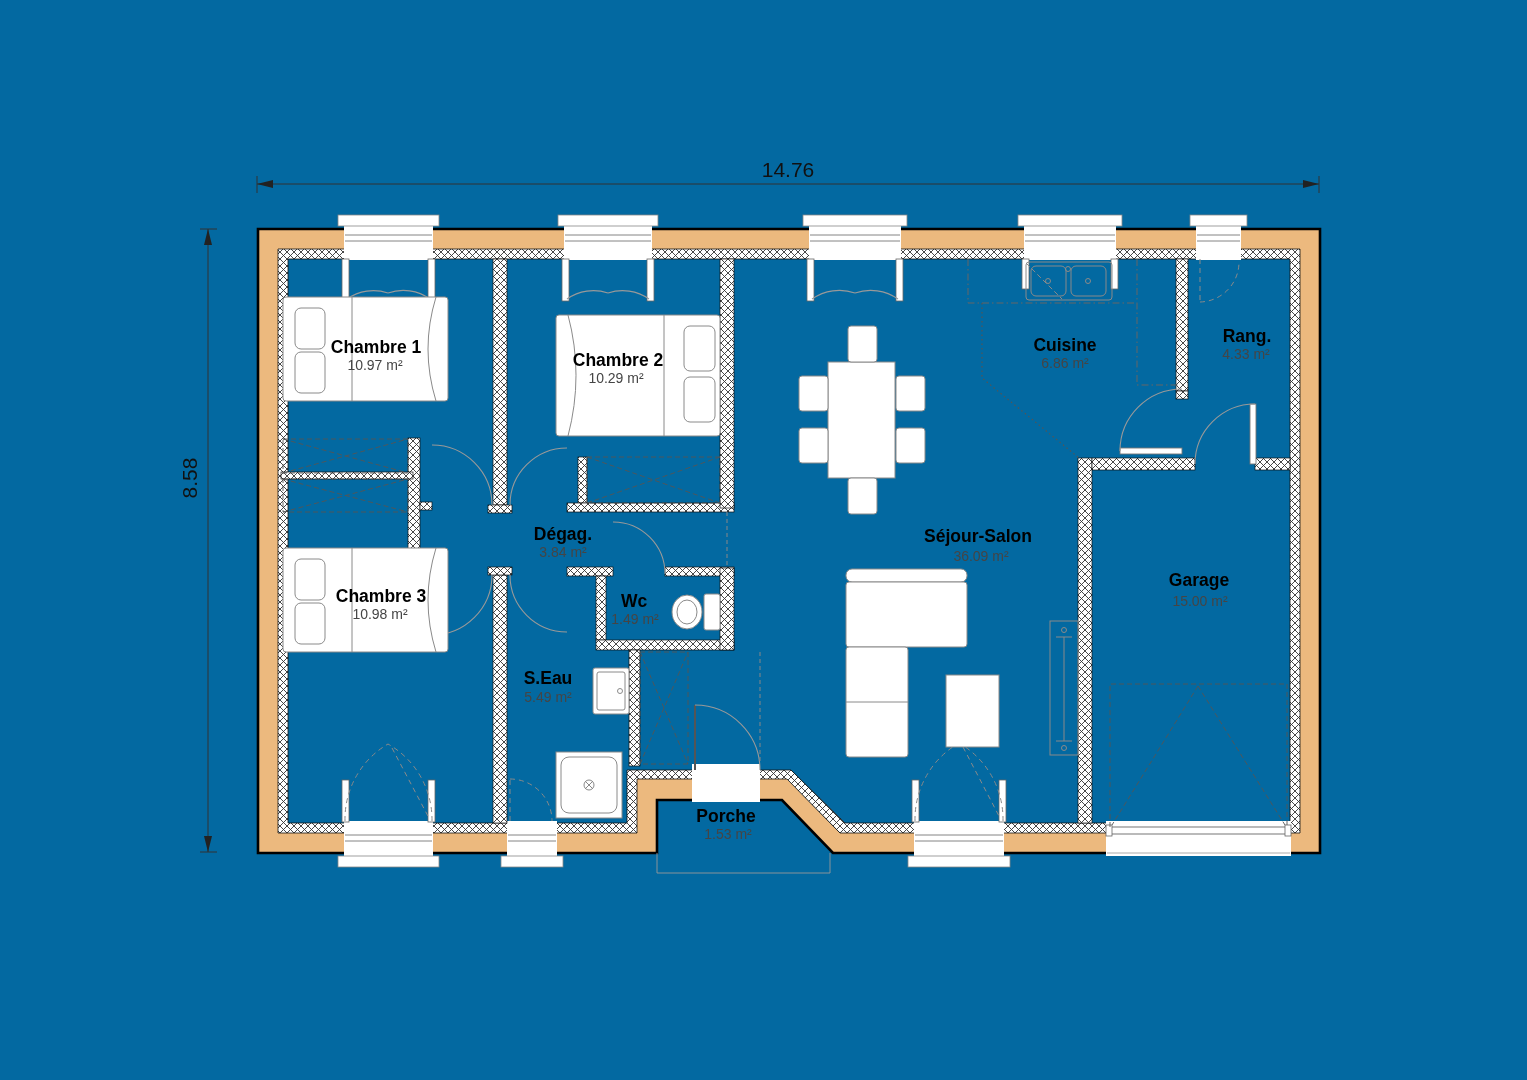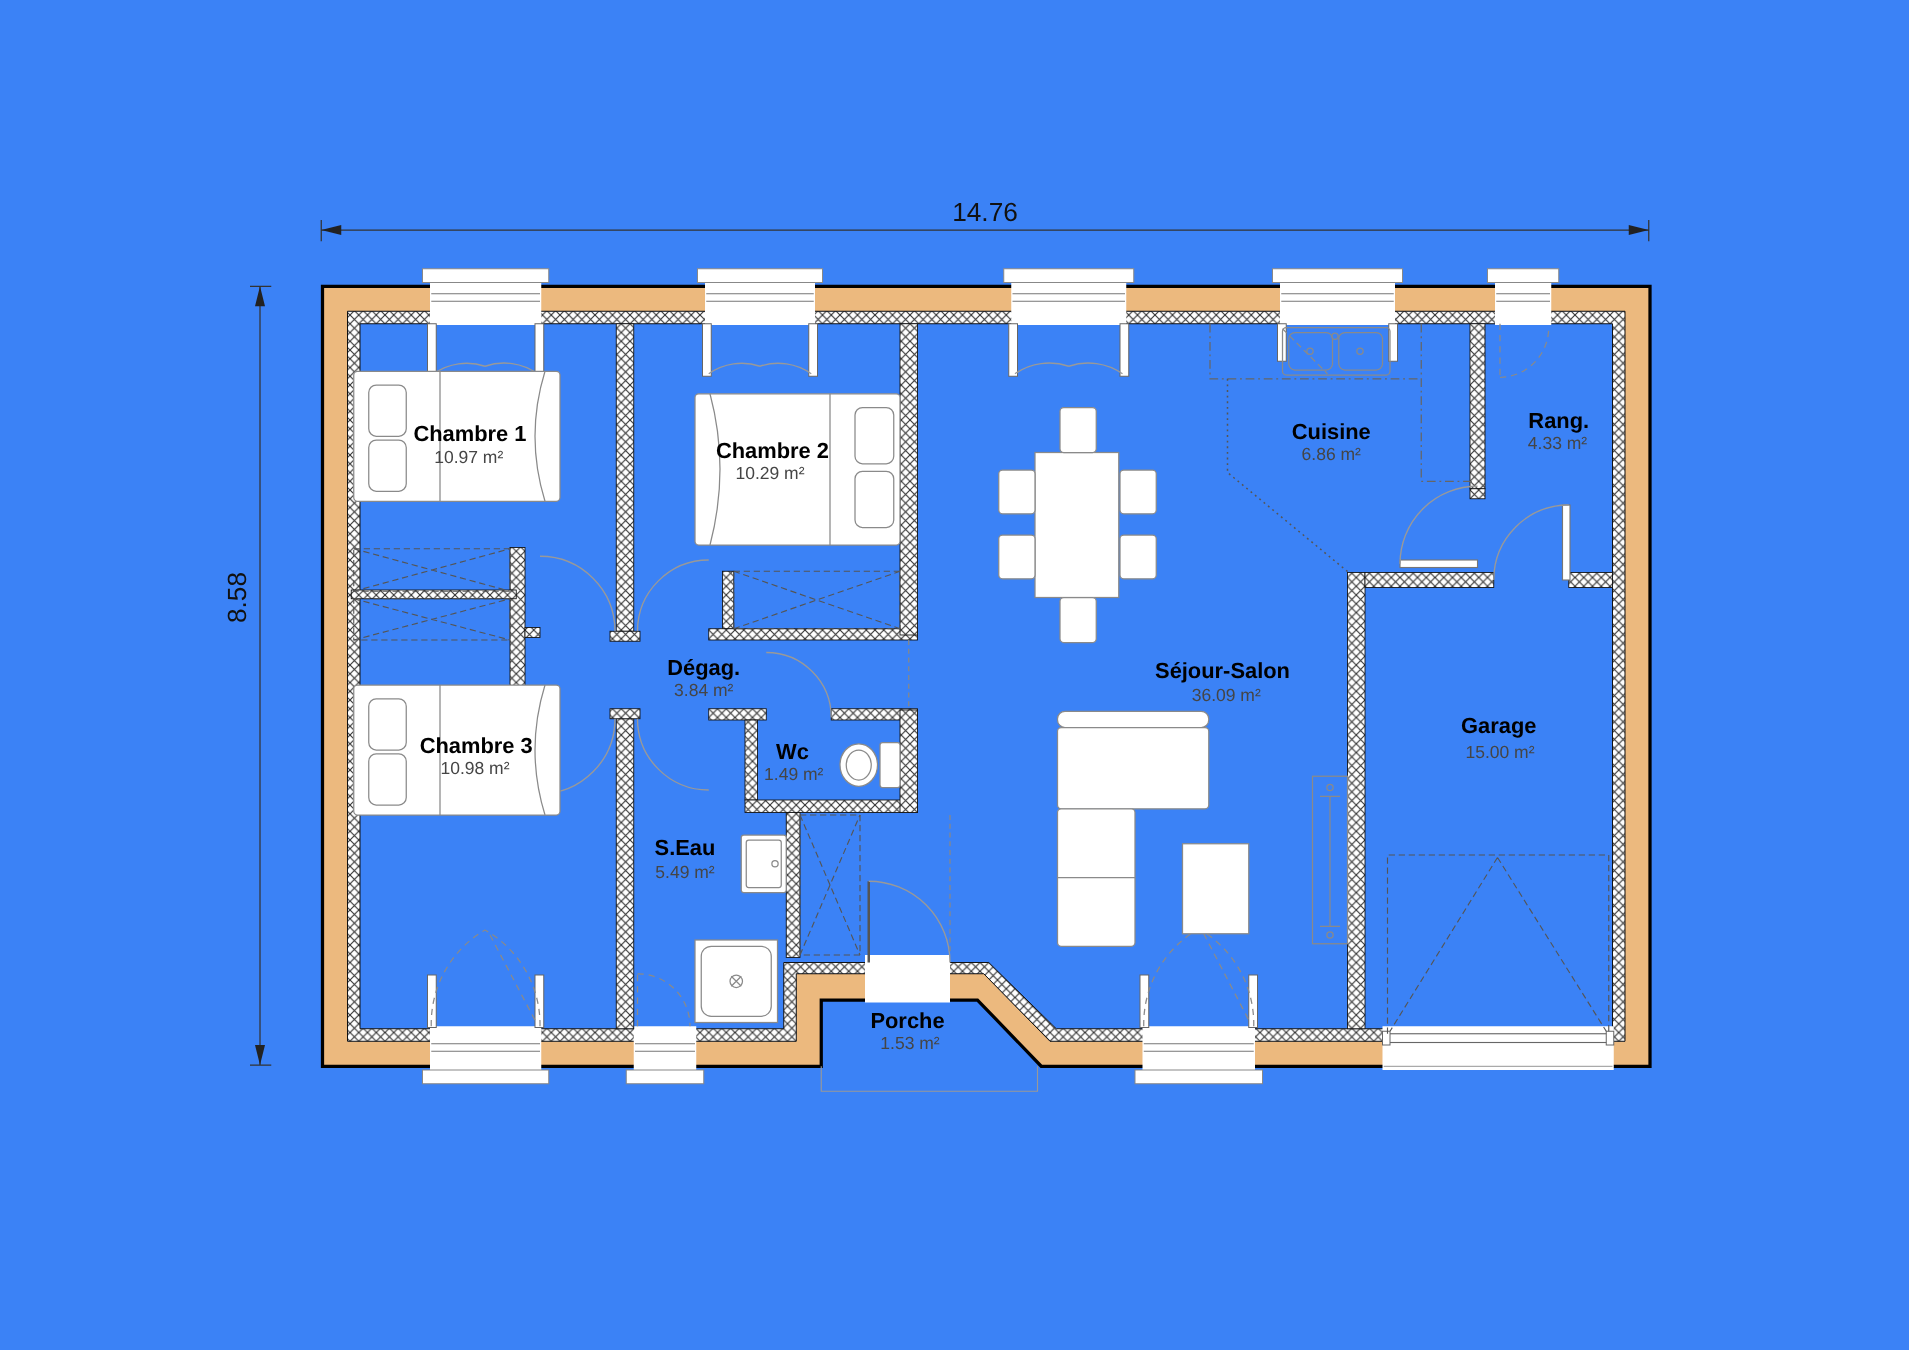--- a/index.html
+++ b/index.html
@@ -1,16 +1,16 @@
 <!DOCTYPE html>
 <html style="--wall: #ECB97E;"><head>
 <meta charset="utf-8">
 <style>
   html,body{margin:0;padding:0;background:#ffffff;}
-  .stage{width:1527px;height:1080px;position:relative;background:#3b82f6;overflow:hidden;}
+  .stage{width:1527px;height:1080px;position:relative;background:#0369a1;overflow:hidden;}
   svg{display:block;}
   .room-name{font-family:"Liberation Sans",sans-serif;font-weight:700;font-size:17.5px;fill:#000;text-anchor:middle;}
   .room-area{font-family:"Liberation Sans",sans-serif;font-weight:400;font-size:14px;fill:#454545;text-anchor:middle;}
   .dim-text{font-family:"Liberation Sans",sans-serif;font-weight:400;font-size:21px;fill:#111;text-anchor:middle;}
   .furn{stroke:#8a8a8a;stroke-width:1;fill:#ffffff;}
   .furnl{stroke:#8a8a8a;stroke-width:1;fill:none;}
   .arc{stroke:#999;stroke-width:1.1;fill:none;}
   .arcd{stroke:#8a8a8a;stroke-width:1;fill:none;stroke-dasharray:5 4;}
   .hwall{fill:url(#xh);stroke:#111;stroke-width:0.7;}
   .winw{fill:#ffffff;}

